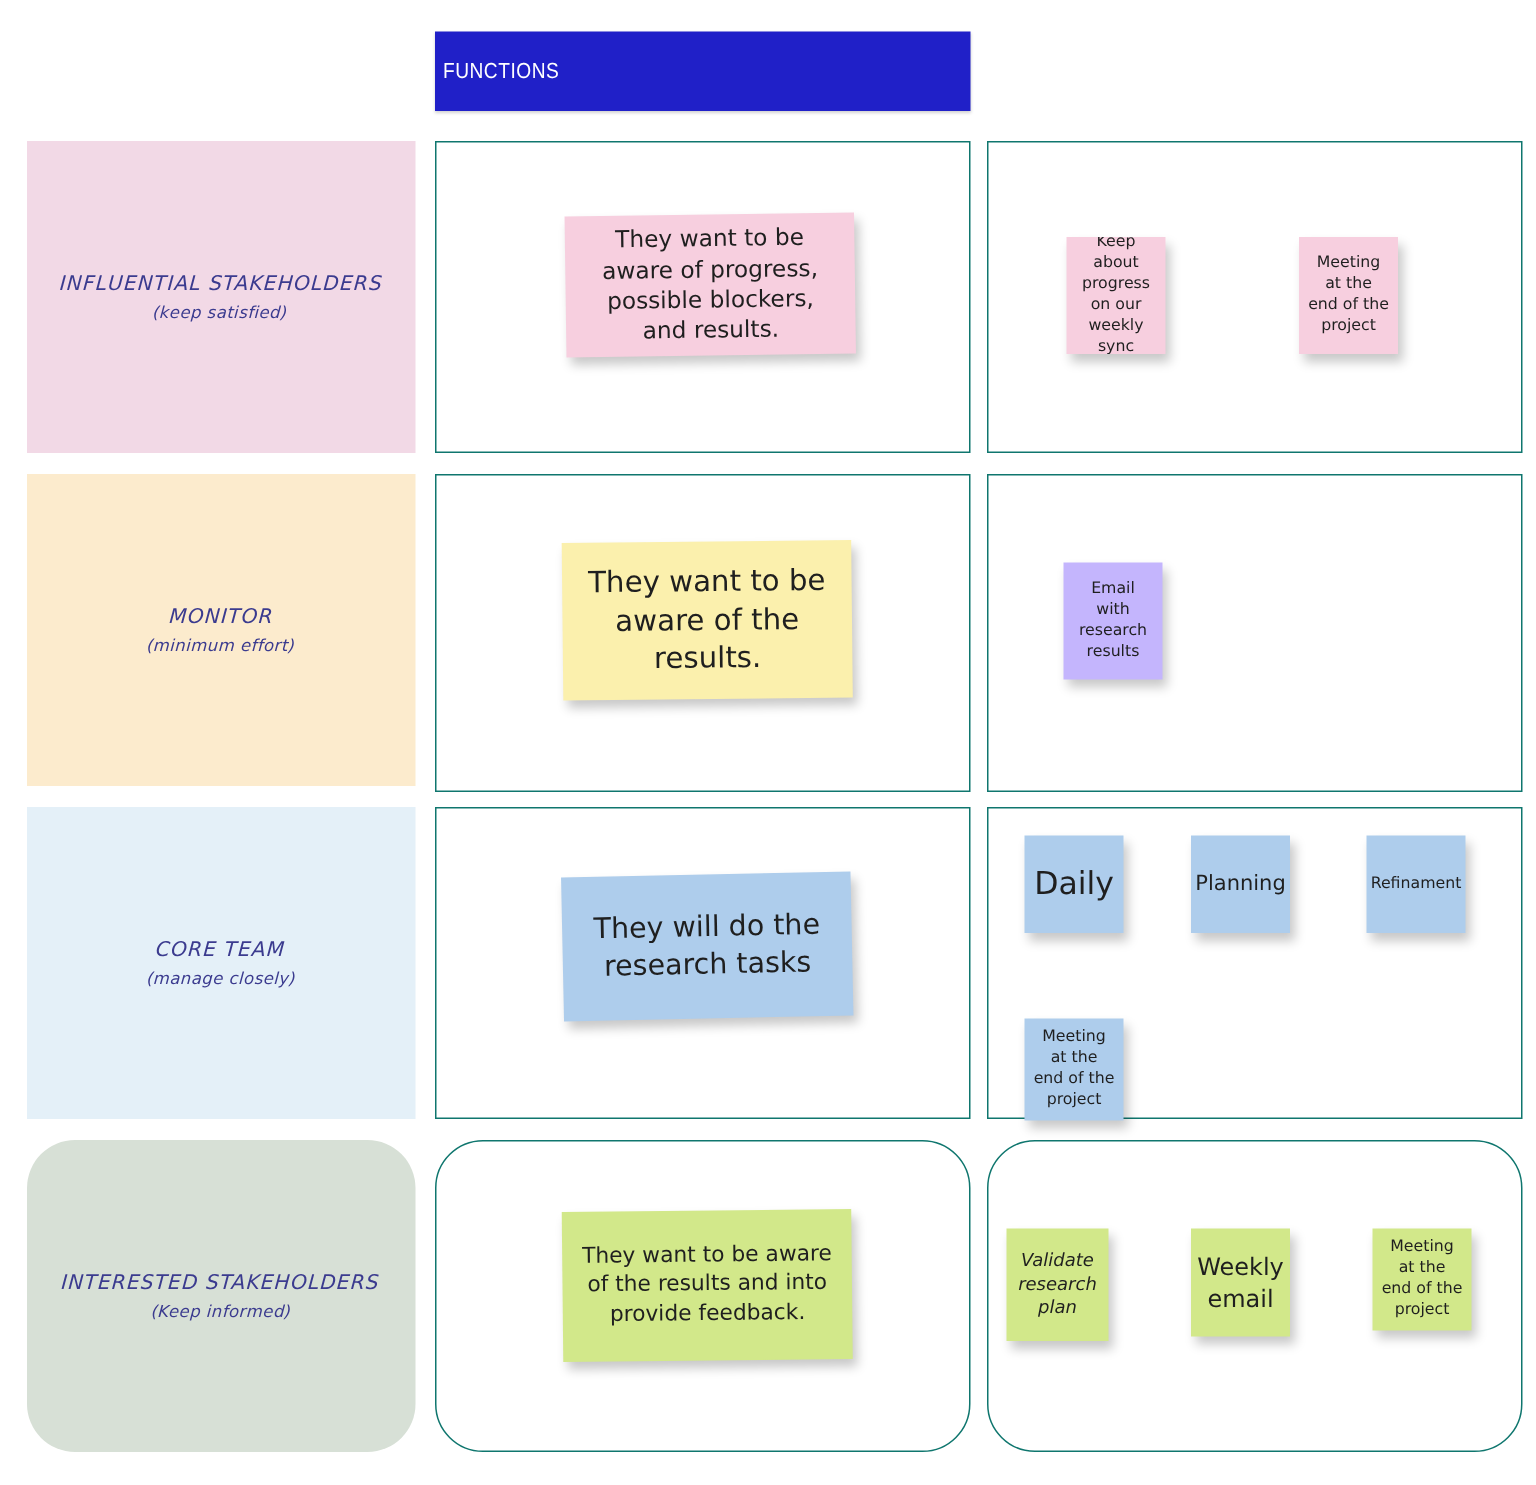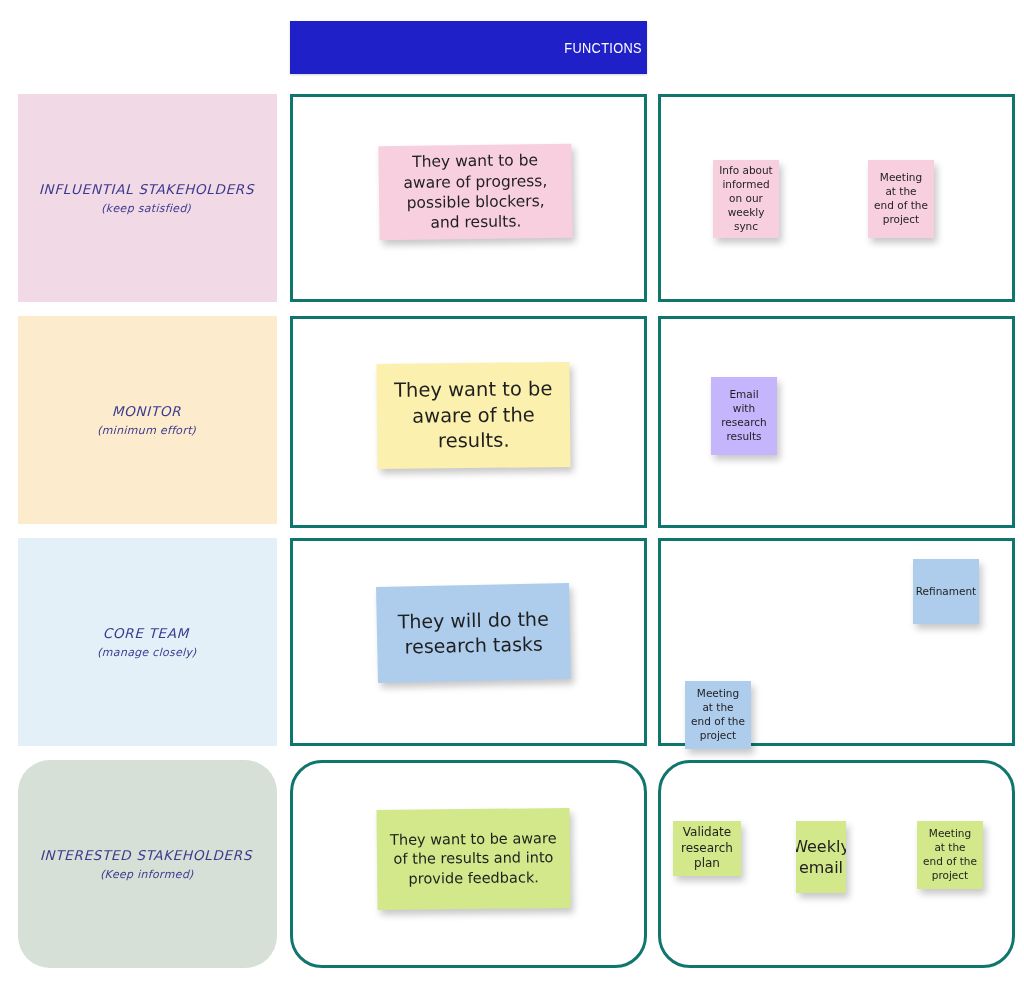--- a/index.html
+++ b/index.html
@@ -22,21 +22,21 @@
     height: 990px;
   }
 
   
   .col-header {
     position: absolute;
     background: #2020c8;
     color: #ffffff;
     display: flex;
     align-items: center;
-    justify-content: flex-end;
+    justify-content: flex-start;
     font-size: 14.5px;
     letter-spacing: 0.4px;
     font-family: "Liberation Sans Narrow", "Liberation Sans", sans-serif;
     font-weight: 400;
     box-shadow: 0 1px 2px rgba(0,0,0,0.18);
   }
   .hdr-functions { left: 290px; top: 21px; width: 357px; height: 53px; }
   .hdr-comm      { left: 658px; top: 21px; width: 357px; height: 53px; }
   .hdr-text { transform: scaleX(0.88); transform-origin: center; white-space: nowrap; }
 
@@ -65,21 +65,21 @@
     font-style: italic;
     margin-top: 5px;
     letter-spacing: 0.3px;
     transform: skewX(-4deg);
   }
 
   
   .cell {
     position: absolute;
     background: #ffffff;
-    border: 3px solid #0f766e;
+    border: 1px solid #0f766e;
     box-sizing: border-box;
   }
   .cell-fn   { left: 290px; width: 357px; }
   .cell-comm { left: 658px; width: 357px; }
 
   
   .note {
     position: absolute;
     box-sizing: border-box;
     display: flex;
@@ -112,51 +112,53 @@
 
   <div id="rows-container">
       <div class="row-label r1" style="background: rgb(242, 217, 230); top: 94px; height: 208px;">
         <div class="title">INFLUENTIAL STAKEHOLDERS</div>
         <div class="sub">(keep satisfied)</div>
       </div>
       <div class="cell cell-fn r1">
         <div class="note big" style="left: 86px; top: 48px; width: 193px; height: 94px; font-size: 15.5px; background: rgb(247, 207, 223); transform: rotate(-0.8deg);">They want to be aware of progress, possible blockers, and results.</div>
       </div>
       <div class="cell cell-comm r1">
-        <div class="note" style="left: 52px; top: 63px; width: 66px; height: 78px; font-size: 10.5px; background: rgb(247, 207, 223);">Info about informed on our weekly sync</div>
+        <div class="note" style="left: 52px; top: 63px; width: 66px; height: 78px; font-size: 10.5px; background: rgb(247, 207, 223);">Keep about progress on our weekly sync</div>
         <div class="note" style="left: 207px; top: 63px; width: 66px; height: 78px; font-size: 10.5px; background: rgb(247, 207, 223);">Meeting at the end of the project</div>
       </div>
       <div class="row-label r2" style="background: rgb(252, 235, 205); top: 316px; height: 208px;">
         <div class="title">MONITOR</div>
         <div class="sub">(minimum effort)</div>
       </div>
       <div class="cell cell-fn r2">
         <div class="note big" style="left: 84px; top: 44px; width: 193px; height: 105px; font-size: 19.5px; background: rgb(251, 240, 173); transform: rotate(-0.6deg);">They want to be aware of the results.</div>
       </div>
       <div class="cell cell-comm r2">
         <div class="note" style="left: 50px; top: 58px; width: 66px; height: 78px; font-size: 10.5px; background: #c4b5fd;">Email with research results</div>
       </div>
       <div class="row-label r3" style="background: rgb(228, 240, 248); top: 538px; height: 208px;">
         <div class="title">CORE TEAM</div>
         <div class="sub">(manage closely)</div>
       </div>
       <div class="cell cell-fn r3">
         <div class="note big" style="left: 84px; top: 44px; width: 193px; height: 96px; font-size: 19px; background: rgb(174, 205, 236); transform: rotate(-1.2deg);">They will do the research tasks</div>
       </div>
       <div class="cell cell-comm r3">
+        <div class="note" style="left: 24px; top: 18px; width: 66px; height: 65px; font-size: 21px; background: rgb(174, 205, 236);">Daily</div>
+        <div class="note" style="left: 135px; top: 18px; width: 66px; height: 65px; font-size: 14px; background: rgb(174, 205, 236);">Planning</div>
         <div class="note" style="left: 252px; top: 18px; width: 66px; height: 65px; font-size: 10.5px; background: rgb(174, 205, 236); text-align: center;">Refinament</div>
         <div class="note" style="left: 24px; top: 140px; width: 66px; height: 68px; font-size: 10.5px; background: rgb(174, 205, 236);">Meeting at the end of the project</div>
       </div>
       <div class="row-label r4" style="background: rgb(215, 224, 214); top: 760px; height: 208px;">
         <div class="title">INTERESTED STAKEHOLDERS</div>
         <div class="sub">(Keep informed)</div>
       </div>
       <div class="cell cell-fn r4">
         <div class="note big" style="left: 84px; top: 46px; width: 193px; height: 100px; font-size: 14.5px; background: rgb(210, 232, 138); transform: rotate(-0.6deg);">They want to be aware of the results  and into provide feedback.</div>
       </div>
       <div class="cell cell-comm r4">
-        <div class="note" style="left: 12px; top: 58px; width: 68px; height: 55px; font-size: 12px; background: rgb(210, 232, 138);">Validate research plan</div>
-        <div class="note" style="left: 135px; top: 58px; width: 50px; height: 72px; font-size: 16px; background: rgb(210, 232, 138);">Weekly email</div>
+        <div class="note" style="left: 12px; top: 58px; width: 68px; height: 75px; font-size: 12px; background: rgb(210, 232, 138); font-style: italic;">Validate research plan</div>
+        <div class="note" style="left: 135px; top: 58px; width: 66px; height: 72px; font-size: 16px; background: rgb(210, 232, 138);">Weekly email</div>
         <div class="note" style="left: 256px; top: 58px; width: 66px; height: 68px; font-size: 10.5px; background: rgb(210, 232, 138);">Meeting at the end of the project</div>
       </div>
     </div>
 
 </div>
 
 </body></html>

